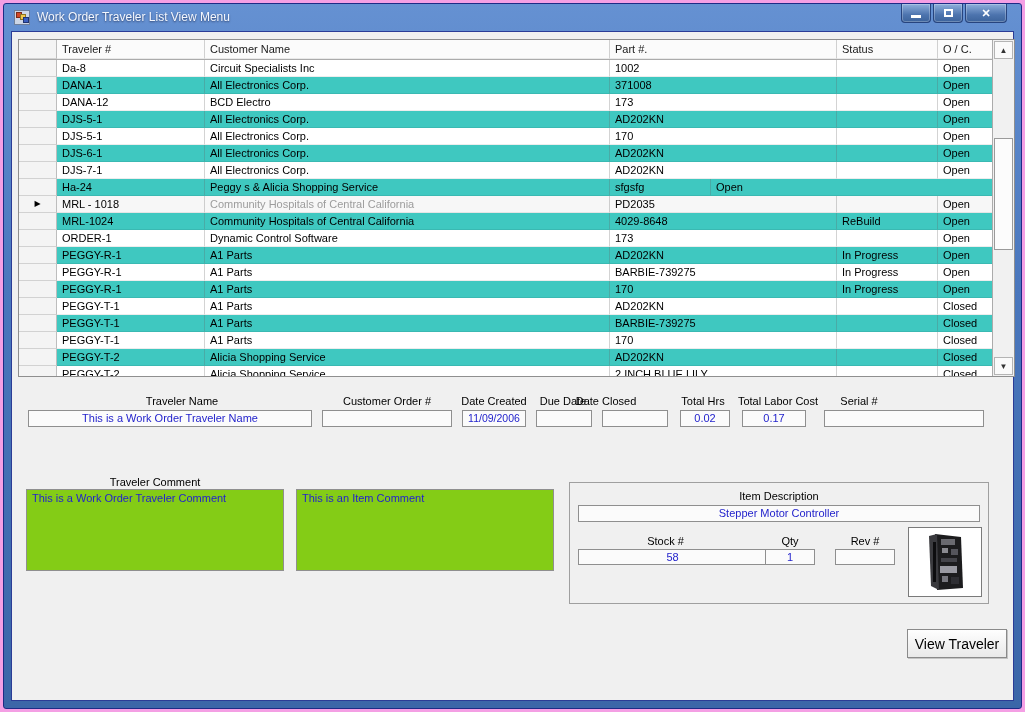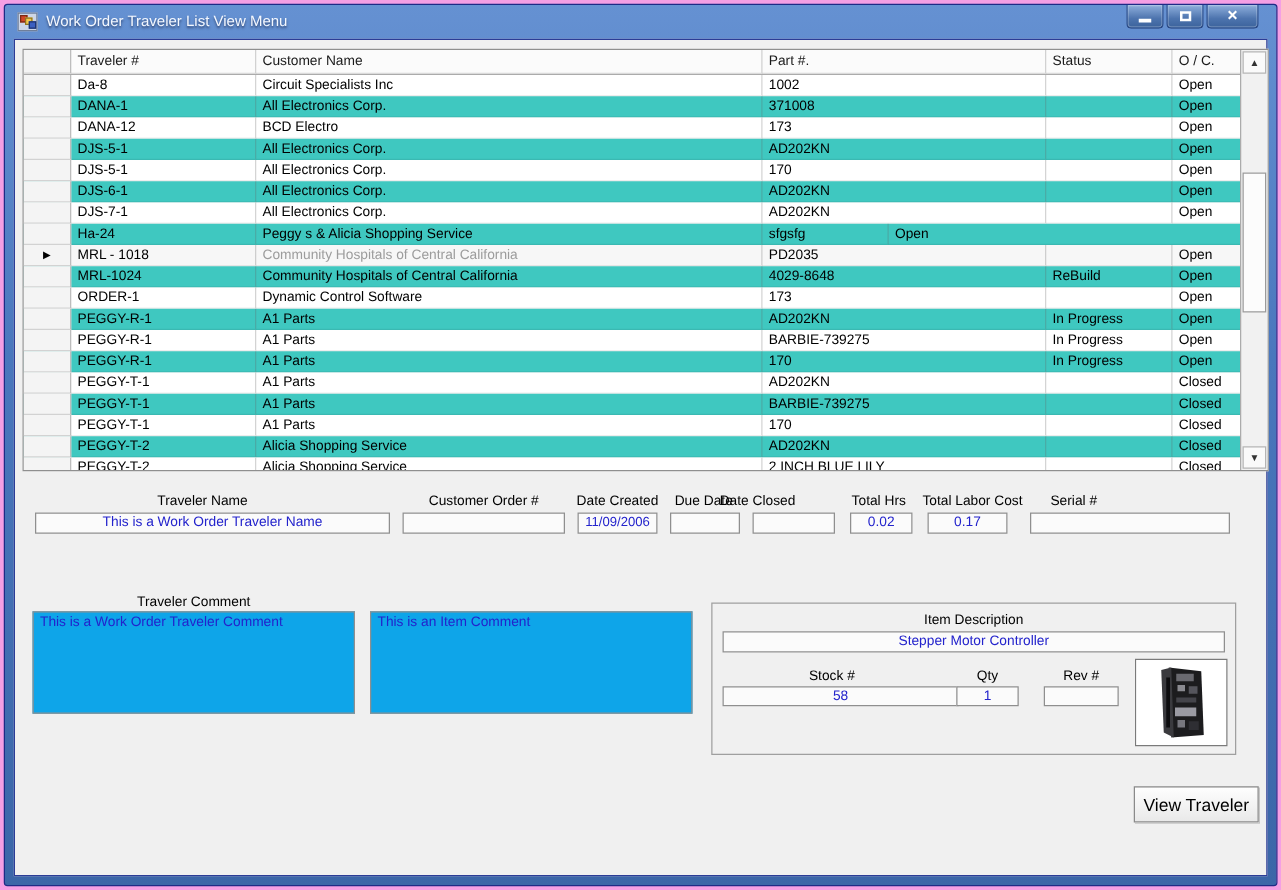--- a/index.html
+++ b/index.html
@@ -56,21 +56,21 @@
   .sbtn.up { top:1px; } .sbtn.down { bottom:1px; }
   .sthumb { position:absolute; left:1px; right:1px; top:98px; height:112px;
             background:#FCFCFC; border:1px solid #9a9a9a; }
 
   
   .flabel { position:absolute; font-size:11px; color:#000; text-align:center; white-space:nowrap; }
   .fbox { position:absolute; height:17px; border:1px solid #8f8f8f; background:#FBFBFB;
           font-size:11px; color:var(--blue); text-align:center; line-height:15px; overflow:hidden; }
   .fbox.small { font-size:10.5px; }
 
-  .comment-box { position:absolute; border:1px solid #8f8f8f; background:#0ea5e9;
+  .comment-box { position:absolute; border:1px solid #8f8f8f; background:#84cc16;
                  font-size:11px; color:var(--blue); padding:2px 5px; }
 
   .groupbox { position:absolute; border:1px solid #9f9f9f; background:#F0F0F0; }
   .gb-title { position:absolute; top:7px; left:0; right:0; text-align:center; font-size:11px; color:#000; }
 
   .pic-frame { position:absolute; border:1px solid #7a7a7a; background:#fff; }
 
   .push-btn { position:absolute; border:1px solid #8a8a8a; background:linear-gradient(#FEFEFE,#E9E9E9);
               font-size:14px; color:#000; display:flex; align-items:center; justify-content:center;
               box-shadow:1px 1px 0 rgba(0,0,0,.18); cursor:default;
@@ -272,21 +272,21 @@
         <div class="sbtn up">
             <span>▲</span>
           </div>
         <div class="sthumb"></div>
         <div class="sbtn down">
             <span>▼</span>
           </div>
       </div>
     </div>
 
-    <div class="flabel" style="left:8px;width:284px;top:363px;">Traveler Name</div>
+    <div class="flabel" style="left:28px;width:284px;top:363px;">Traveler Name</div>
     <div class="flabel" style="left:310px;width:130px;top:363px;">Customer Order #</div>
     <div class="flabel" style="left:448px;width:68px;top:363px;">Date Created</div>
     <div class="flabel" style="left:522px;width:58px;top:363px;">Due Date</div>
     <div class="flabel" style="left:560px;width:68px;top:363px;">Date Closed</div>
     <div class="flabel" style="left:663px;width:56px;top:363px;">Total Hrs</div>
     <div class="flabel" style="left:722px;width:88px;top:363px;">Total Labor Cost</div>
     <div class="flabel" style="left:767px;width:160px;top:363px;">Serial #</div>
 
     <div class="fbox" style="left:16px;width:284px;top:378px;">This is a Work Order Traveler Name</div>
     <div class="fbox" style="left:310px;width:130px;top:378px;"></div>

